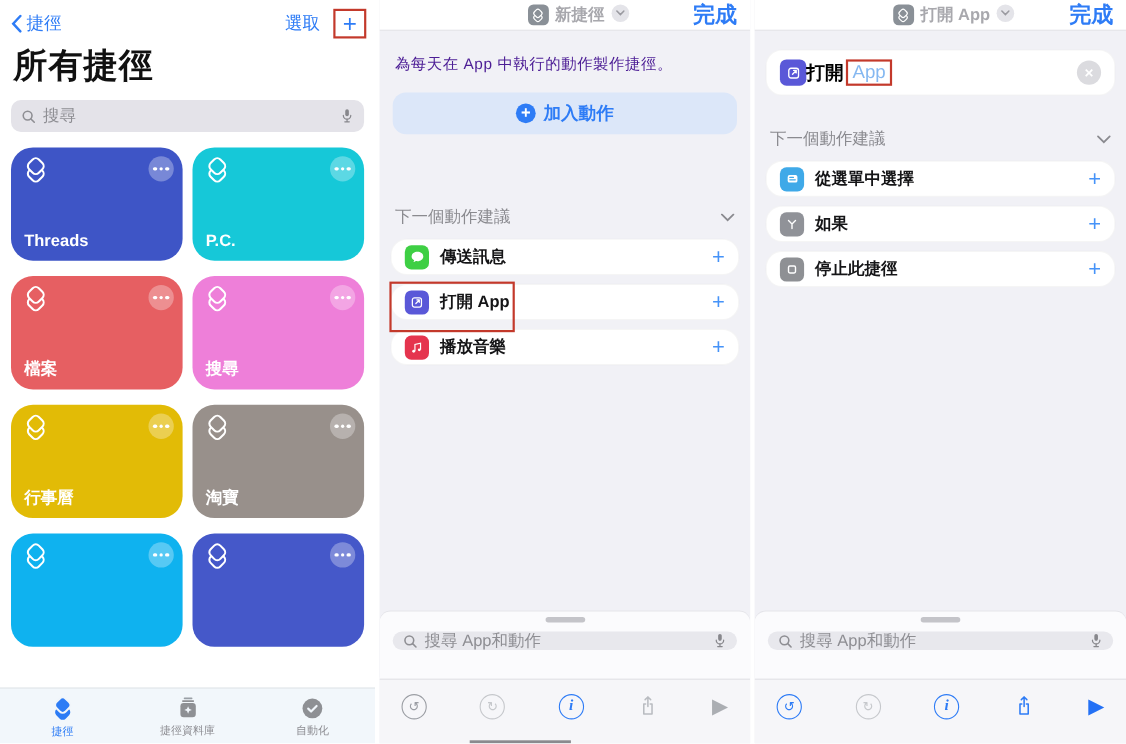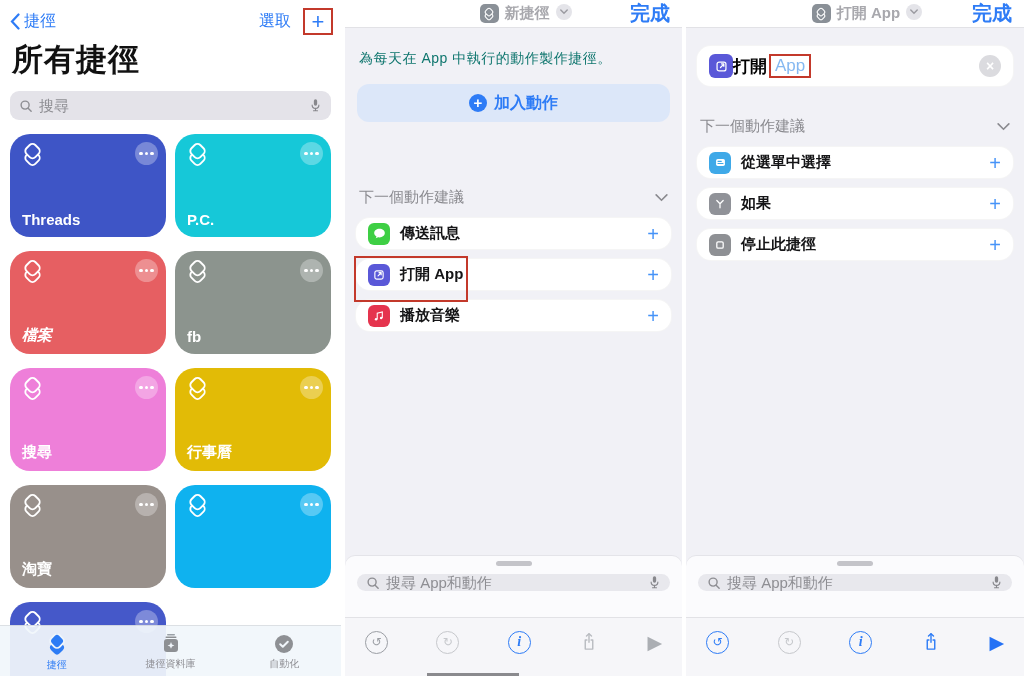--- a/index.html
+++ b/index.html
@@ -41,21 +41,21 @@
   .rightp { width:338px; background:#F1F1F6; flex:none; }
   .mnav { height:28px; background:#fff; border-bottom:1px solid #E2E2E6; display:flex;
     align-items:center; justify-content:center; position:relative; }
   .titlegroup { display:flex; align-items:flex-start; gap:6px;margin-left:24px; }
   .navicon { width:19px; height:19px; border-radius:5px; background:#8A9097; display:flex;
     align-items:center; justify-content:center; }
   .navtitle { color:#A8A8AD; font-size:15px; font-weight:600; }
   .chevcircle { width:16px; height:16px; border-radius:50%; background:#E4E4E9; display:flex;
     align-items:center; justify-content:center; }
   .donebtn { position:absolute; right:12px; color:#2E7CF6; font-size:20px; font-weight:700; }
-  .mdesc { margin:22px 14px 0; font-size:14px; color:#0f766e; letter-spacing:.5px; }
+  .mdesc { margin:22px 14px 0; font-size:14px; color:#4c1d95; letter-spacing:.5px; }
   .addbtn { margin:16px 12px 0; height:38px; border-radius:12px; background:#DCE7F9; display:flex;
     align-items:center; justify-content:center; gap:7px; }
   .addbtn .pluscirc { width:18px; height:18px; border-radius:50%; background:#2E7CF6; color:#fff;
     font-size:15px; line-height:17px; text-align:center; font-weight:600; }
   .addbtn .addlab { color:#2E7CF6; font-size:16px; font-weight:700; }
   .secthead { display:flex; justify-content:space-between; align-items:center; margin:0 14px; }
   .secthead .stitle { color:#8A8A8F; font-size:15px; }
   .rows { margin:10px 10px 0; }
   .srow { height:33px; background:#fff; border:1px solid rgba(0,0,0,.04); border-radius:15px;
     margin-bottom:8px; display:flex; align-items:center; padding:0 12px; gap:10px; }
@@ -140,43 +140,31 @@
             <rect x="7" y="9.8" width="12" height="12" rx="3.8" transform="rotate(45 13 15.8)" fill="none" stroke="#fff" stroke-width="1.8"></rect>
             <rect x="7" y="3.2" width="12" height="12" rx="3.8" transform="rotate(45 13 9.2)" stroke="#fff" stroke-width="1.8" style="fill: rgb(22, 200, 216);"></rect>
           </svg>
         <span class="dots">
             <i></i>
             <i></i>
             <i></i>
           </span>
         <span class="tlabel">P.C.</span>
       </div>
-      <div class="tile" style="background-color: rgb(230, 95, 98); font-style: italic;">
+      <div class="tile" style="background-color: rgb(230, 95, 98);">
         <svg class="stack" width="27" height="28" viewBox="0 0 26 26">
             <rect x="7" y="9.8" width="12" height="12" rx="3.8" transform="rotate(45 13 15.8)" fill="none" stroke="#fff" stroke-width="1.8"></rect>
             <rect x="7" y="3.2" width="12" height="12" rx="3.8" transform="rotate(45 13 9.2)" stroke="#fff" stroke-width="1.8" style="fill: rgb(230, 95, 98);"></rect>
           </svg>
         <span class="dots">
             <i></i>
             <i></i>
             <i></i>
           </span>
         <span class="tlabel">檔案</span>
-      </div>
-      <div class="tile" style="background-color: rgb(140, 148, 142);">
-        <svg class="stack" width="27" height="28" viewBox="0 0 26 26">
-            <rect x="7" y="9.8" width="12" height="12" rx="3.8" transform="rotate(45 13 15.8)" fill="none" stroke="#fff" stroke-width="1.8"></rect>
-            <rect x="7" y="3.2" width="12" height="12" rx="3.8" transform="rotate(45 13 9.2)" stroke="#fff" stroke-width="1.8" style="fill: rgb(140, 148, 142);"></rect>
-          </svg>
-        <span class="dots">
-            <i></i>
-            <i></i>
-            <i></i>
-          </span>
-        <span class="tlabel">fb</span>
       </div>
       <div class="tile" style="background-color: rgb(238, 127, 217);">
         <svg class="stack" width="27" height="28" viewBox="0 0 26 26">
             <rect x="7" y="9.8" width="12" height="12" rx="3.8" transform="rotate(45 13 15.8)" fill="none" stroke="#fff" stroke-width="1.8"></rect>
             <rect x="7" y="3.2" width="12" height="12" rx="3.8" transform="rotate(45 13 9.2)" stroke="#fff" stroke-width="1.8" style="fill: rgb(238, 127, 217);"></rect>
           </svg>
         <span class="dots">
             <i></i>
             <i></i>
             <i></i>

